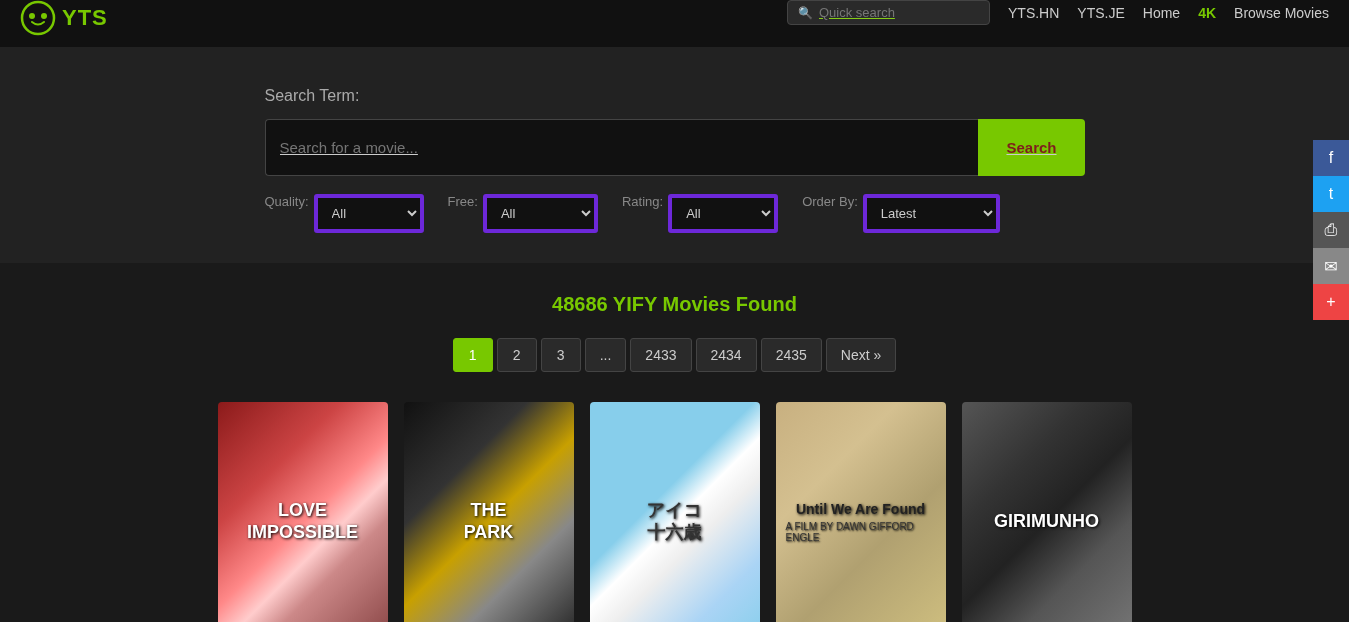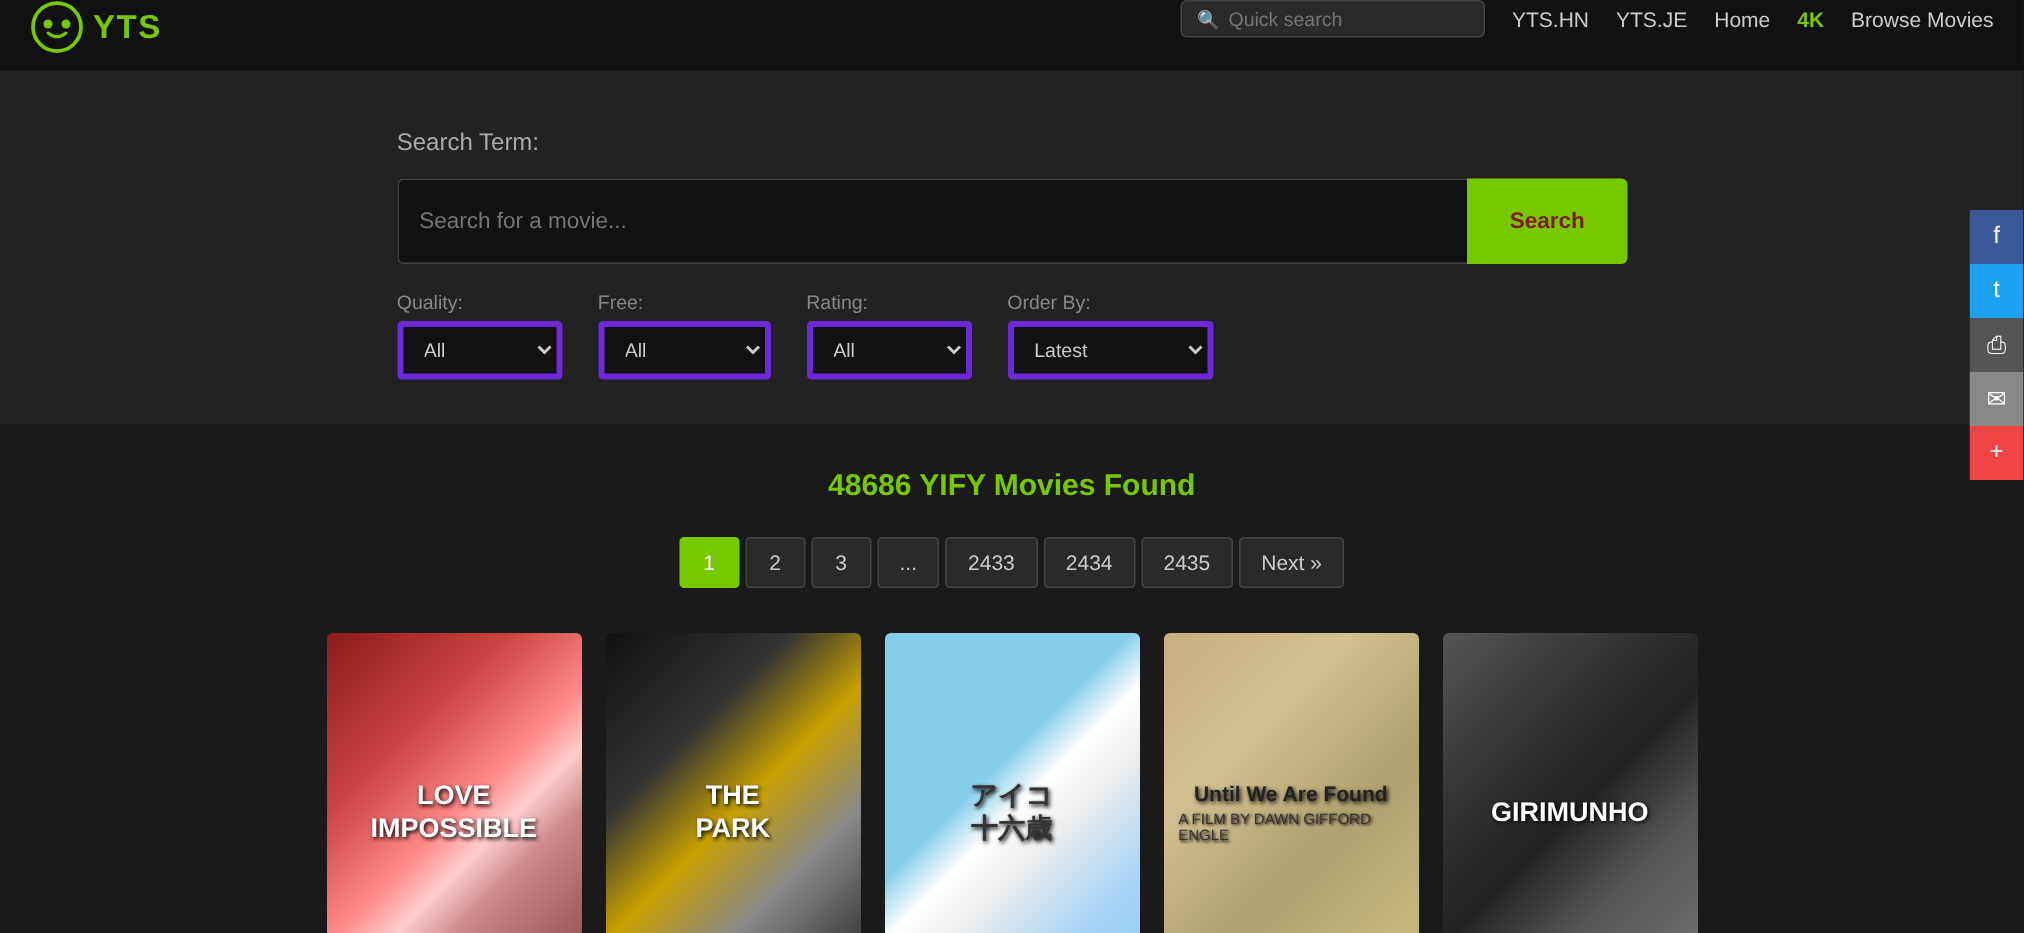--- a/index.html
+++ b/index.html
@@ -49,20 +49,21 @@
       color: #888;
       font-size: 12px;
     }
     .nav-search-input {
       background: transparent;
       border: none;
       outline: none;
       color: #84cc16;
       font-size: 13px;
       width: 160px;
+      text-decoration: underline;
     }
     .nav-link {
       color: #ccc;
       text-decoration: none;
       font-size: 14px;
     }
     .nav-link-4k {
       color: #78c800;
       font-weight: bold;
       font-size: 14px;
@@ -85,20 +86,21 @@
     }
     .search-term-label {
       font-size: 16px;
       color: #aaa;
       margin-bottom: 14px;
     }
     .search-row {
       display: flex;
       gap: 0;
       margin-bottom: 18px;
+      text-decoration: underline;
     }
     .search-input {
       flex: 1;
       background: #111;
       border: 1px solid #444;
       border-right: none;
       border-radius: 4px 0 0 4px;
       color: #aaa;
       font-size: 15px;
       padding: 10px 14px;
@@ -114,21 +116,21 @@
       font-weight: bold;
       cursor: pointer;
     }
     .filters-row {
       display: flex;
       gap: 24px;
       align-items: flex-end;
     }
     .filter-group {
       display: flex;
-      flex-direction: column;
+      flex-direction: row;
       gap: 5px;
     }
     .filter-label {
       font-size: 13px;
       color: #888;
     }
     .filter-select {
       background: #111;
       border: 4px solid #6d28d9;
       color: #ccc;

